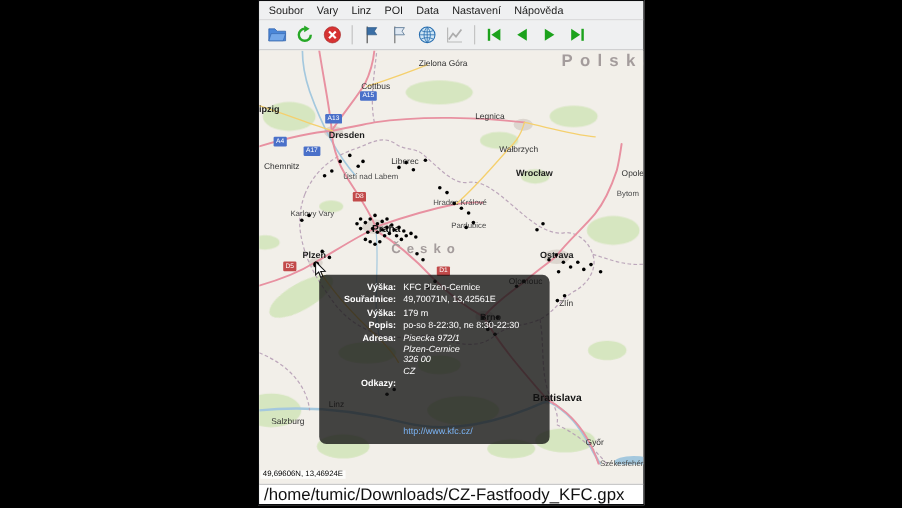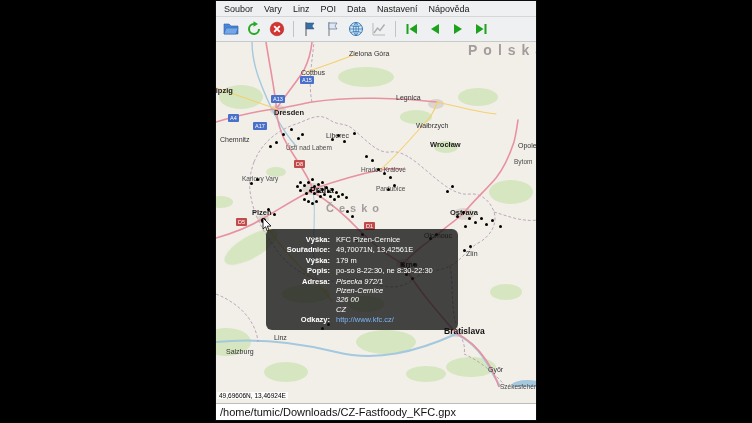--- a/index.html
+++ b/index.html
@@ -44,28 +44,28 @@
   .wp.selected { width:5px; height:5px; z-index:5; }
   .cursor { position:absolute; z-index:8; }
   
   .tooltip { position:absolute; left:50px; top:187px; width:192px; z-index:7;
              background:rgba(18,18,18,0.78); border-radius:6px; padding:6px 8px;
              display:grid; grid-template-columns:56px auto; column-gap:6px; row-gap:1px;
              color:#fff; font-size:7.5px; line-height:1.25; }
   .tt-label { font-weight:bold; text-align:right; }
   .tt-value { text-align:left; }
   .tt-value .italic { font-style:italic; }
-  .tt-value .link { color:#7ab4f5; }
+  .tt-value .link { color:#7ab4f5;margin-top:40px; }
   .coords-overlay { position:absolute; left:1px; bottom:4px; z-index:6;
                     background:rgba(255,255,255,0.78); color:#000; font-size:6.5px;
                     padding:0 2px; }
   
   .statusbar { height:17px; flex:0 0 17px; background:#fff; border-top:1px solid #bcbcbc;
                display:flex; align-items:center; padding:0 4px; }
-  .statusbar .path { font-size:11px; color:#111; white-space:nowrap; }
+  .statusbar .path { font-size:14px; color:#111; white-space:nowrap; }
 </style>
 </head>
 <body>
 
 <div class="app-window">
 
 
   <div class="menubar">
       <span class="menu-item">Soubor</span>
       <span class="menu-item">Vary</span>

